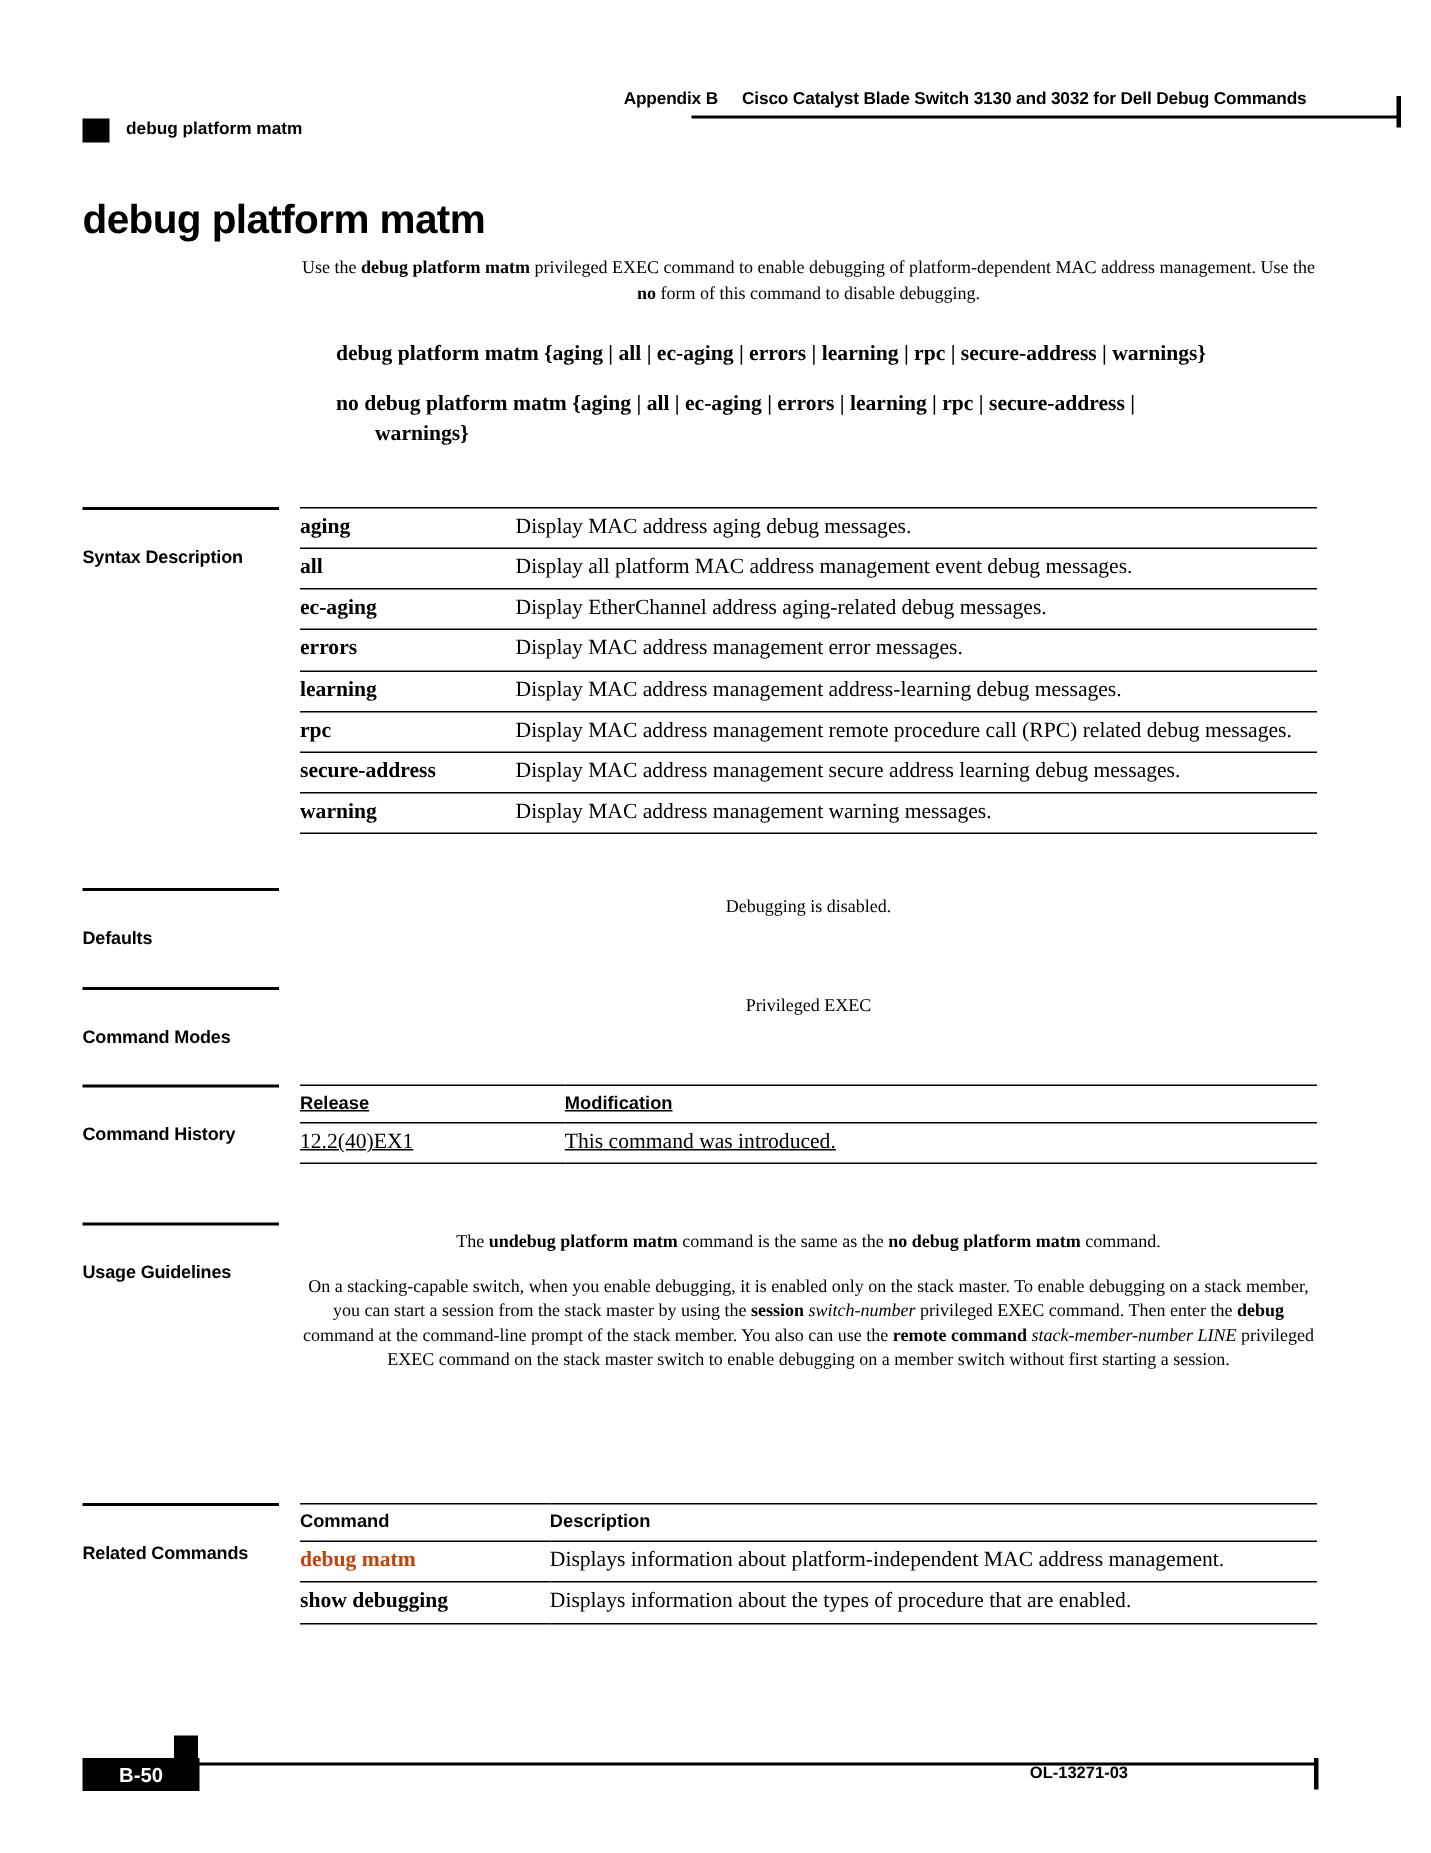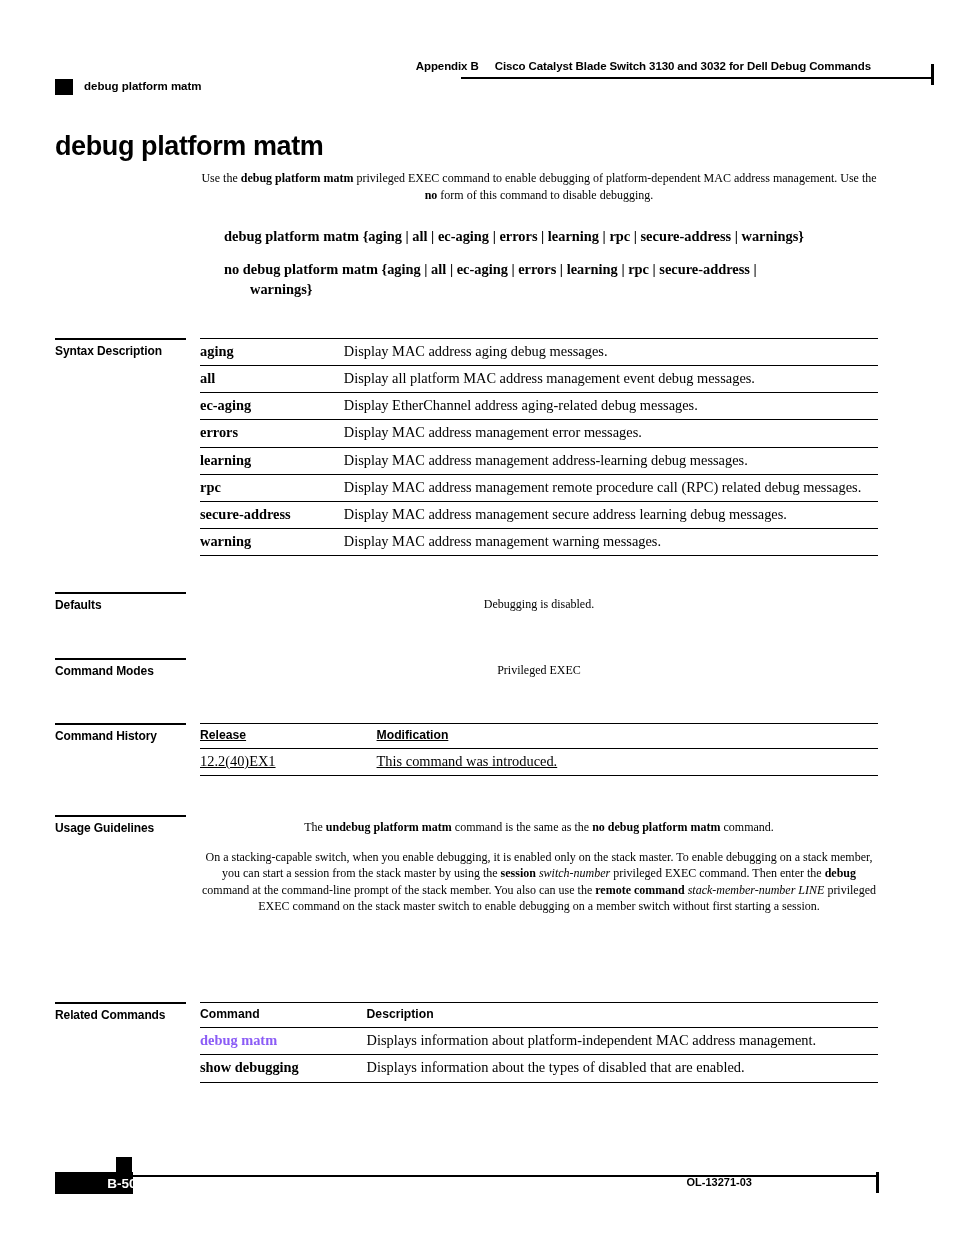--- a/index.html
+++ b/index.html
@@ -93,20 +93,21 @@
   
   .label-col {
     position: absolute;
     left: 55px;
     width: 133px;
     font-family: "Liberation Sans", "DejaVu Sans", sans-serif;
     font-weight: bold;
     font-size: 12px;
     letter-spacing: -0.1px;
     white-space: nowrap;
+    margin-top: 20px;
   }
   .label-rule {
     position: absolute;
     left: 55px;
     width: 131px;
     height: 1.6px;
     background: #000;
   }
 
   .body-col {
@@ -161,21 +162,21 @@
     font-family: "Liberation Sans", "DejaVu Sans", sans-serif;
     font-weight: bold;
     font-size: 12.2px;
     padding-bottom: 5px;
   }
   .tbl.hdr-tbl .c1 { width: 170px; }
   .tbl.hdr-tbl .c2 { width: 508px; }
   .tbl.rel-tbl .c1 { width: 160px; }
   .tbl.rel-tbl .c2 { width: 518px; }
 
-  .link { color: #8b5cf6; font-weight: bold; }
+  .link { color: #c2410c; font-weight: bold; }
 
   
   .rf-blk {
     position: absolute;
     left: 116px;
     top: 1157px;
     width: 16px;
     height: 16px;
     background: #000;
   }
@@ -209,21 +210,20 @@
     left: 55px;
     top: 1173px;
     width: 78px;
     height: 22px;
     line-height: 21px;
     text-align: center;
     color: #ffffff;
     font-family: "Liberation Sans", "DejaVu Sans", sans-serif;
     font-weight: bold;
     font-size: 13.5px;
-    padding-left: 28px;
   }
   .rf-docid {
     position: absolute;
     right: 24px;
     top: 1176px;
     font-family: "Liberation Sans", "DejaVu Sans", sans-serif;
     font-weight: bold;
     font-size: 11px;
     white-space: nowrap;
   }
@@ -353,21 +353,21 @@
         <th class="c2">Description</th>
       </tr>
     </thead>
     <tbody>
       <tr>
         <td class="c1"><a class="link" href="#" style="text-decoration:none;">debug matm</a></td>
         <td class="c2">Displays information about platform-independent MAC address management.</td>
       </tr>
       <tr>
         <td class="c1">show debugging</td>
-        <td class="c2">Displays information about the types of disabled that are enabled.</td>
+        <td class="c2">Displays information about the types of procedure that are enabled.</td>
       </tr>
     </tbody>
   </table>
 
   <div class="rf-blk"></div>
   <div class="rf-line"></div>
   <div class="rf-pagebox"></div>
   <div class="rf-page">B-50</div>
   <div class="rf-docid">OL-13271-03</div>
   <div class="rf-tick"></div>

